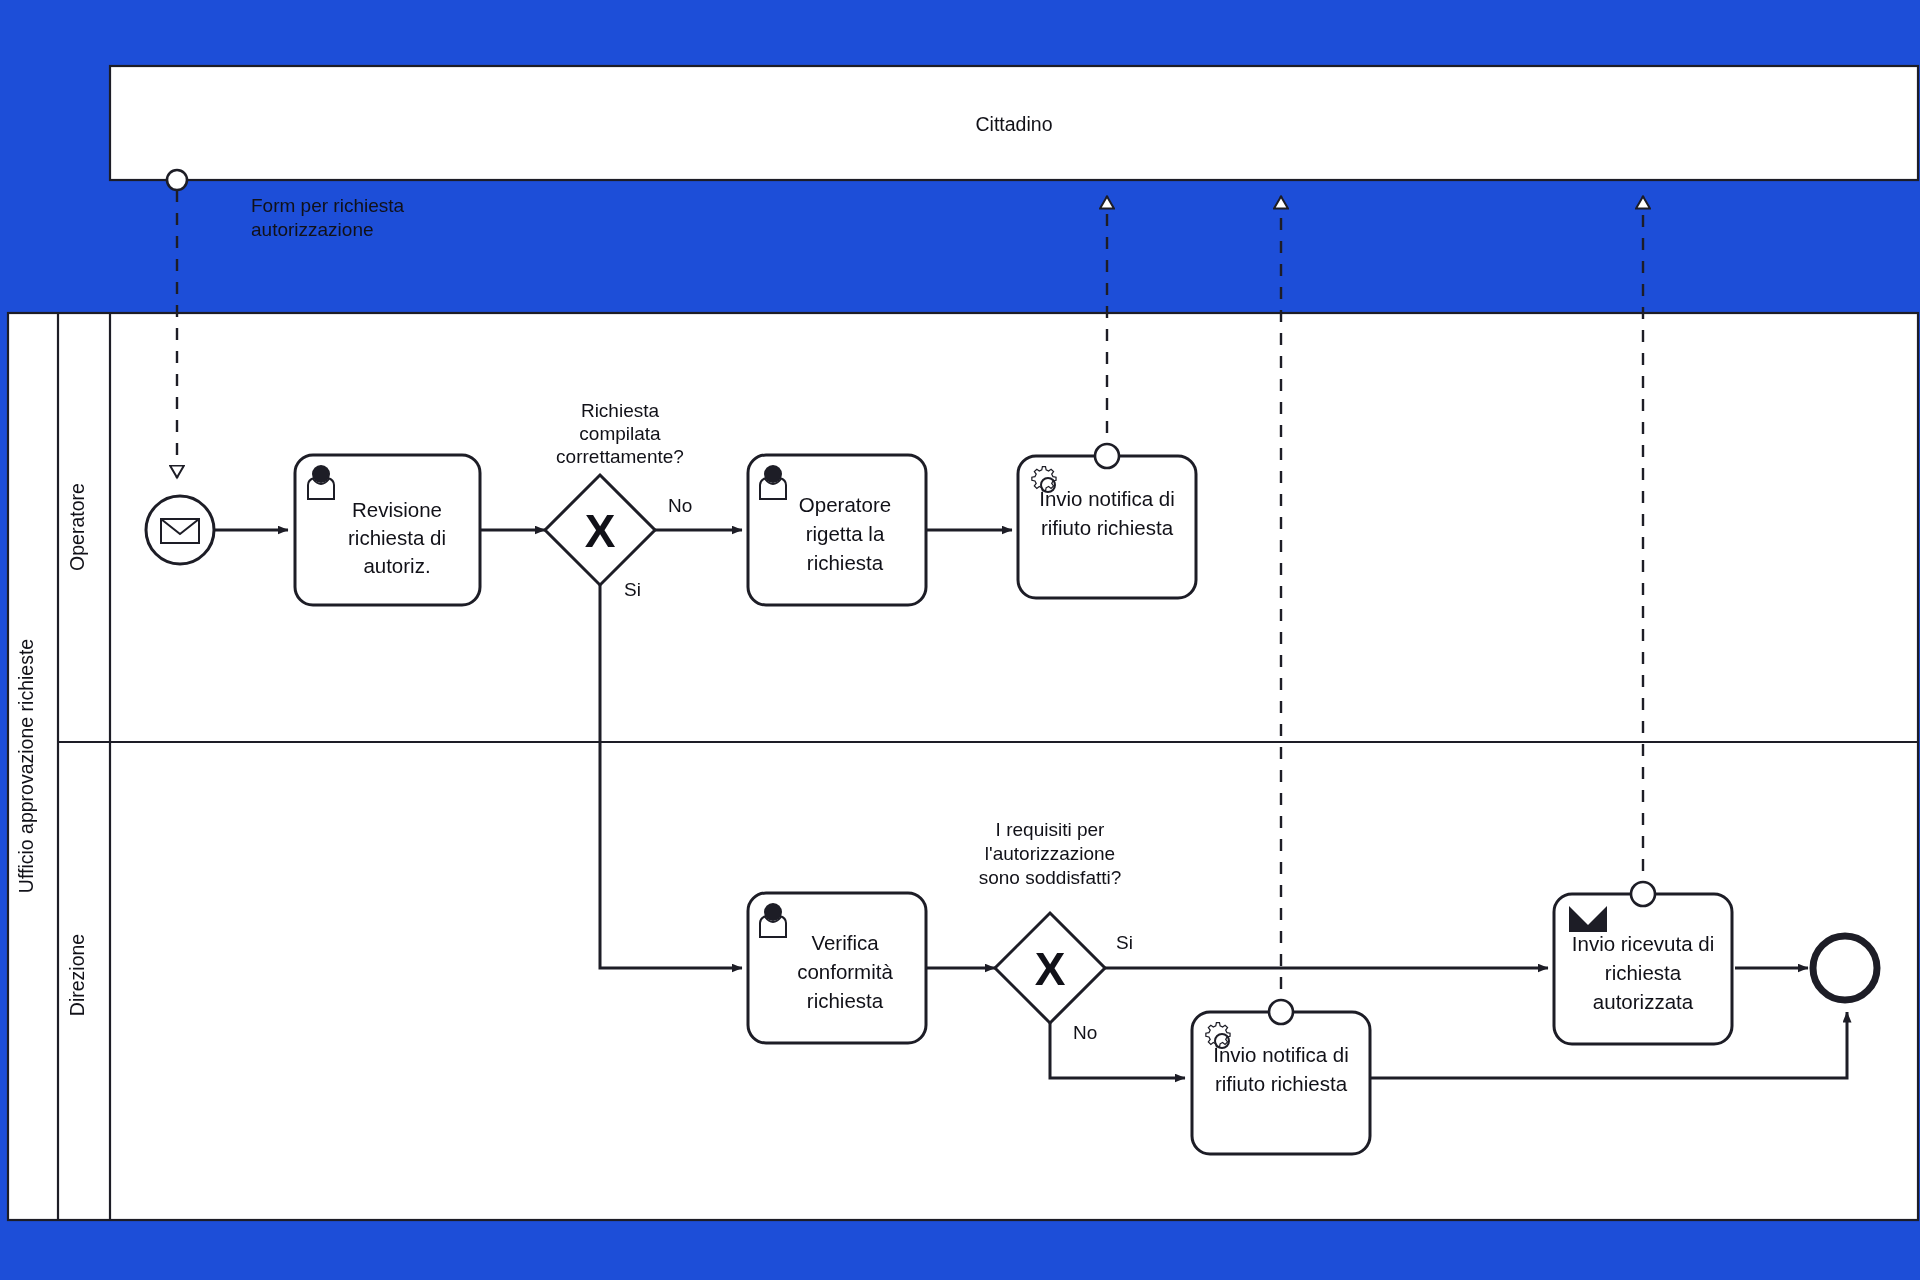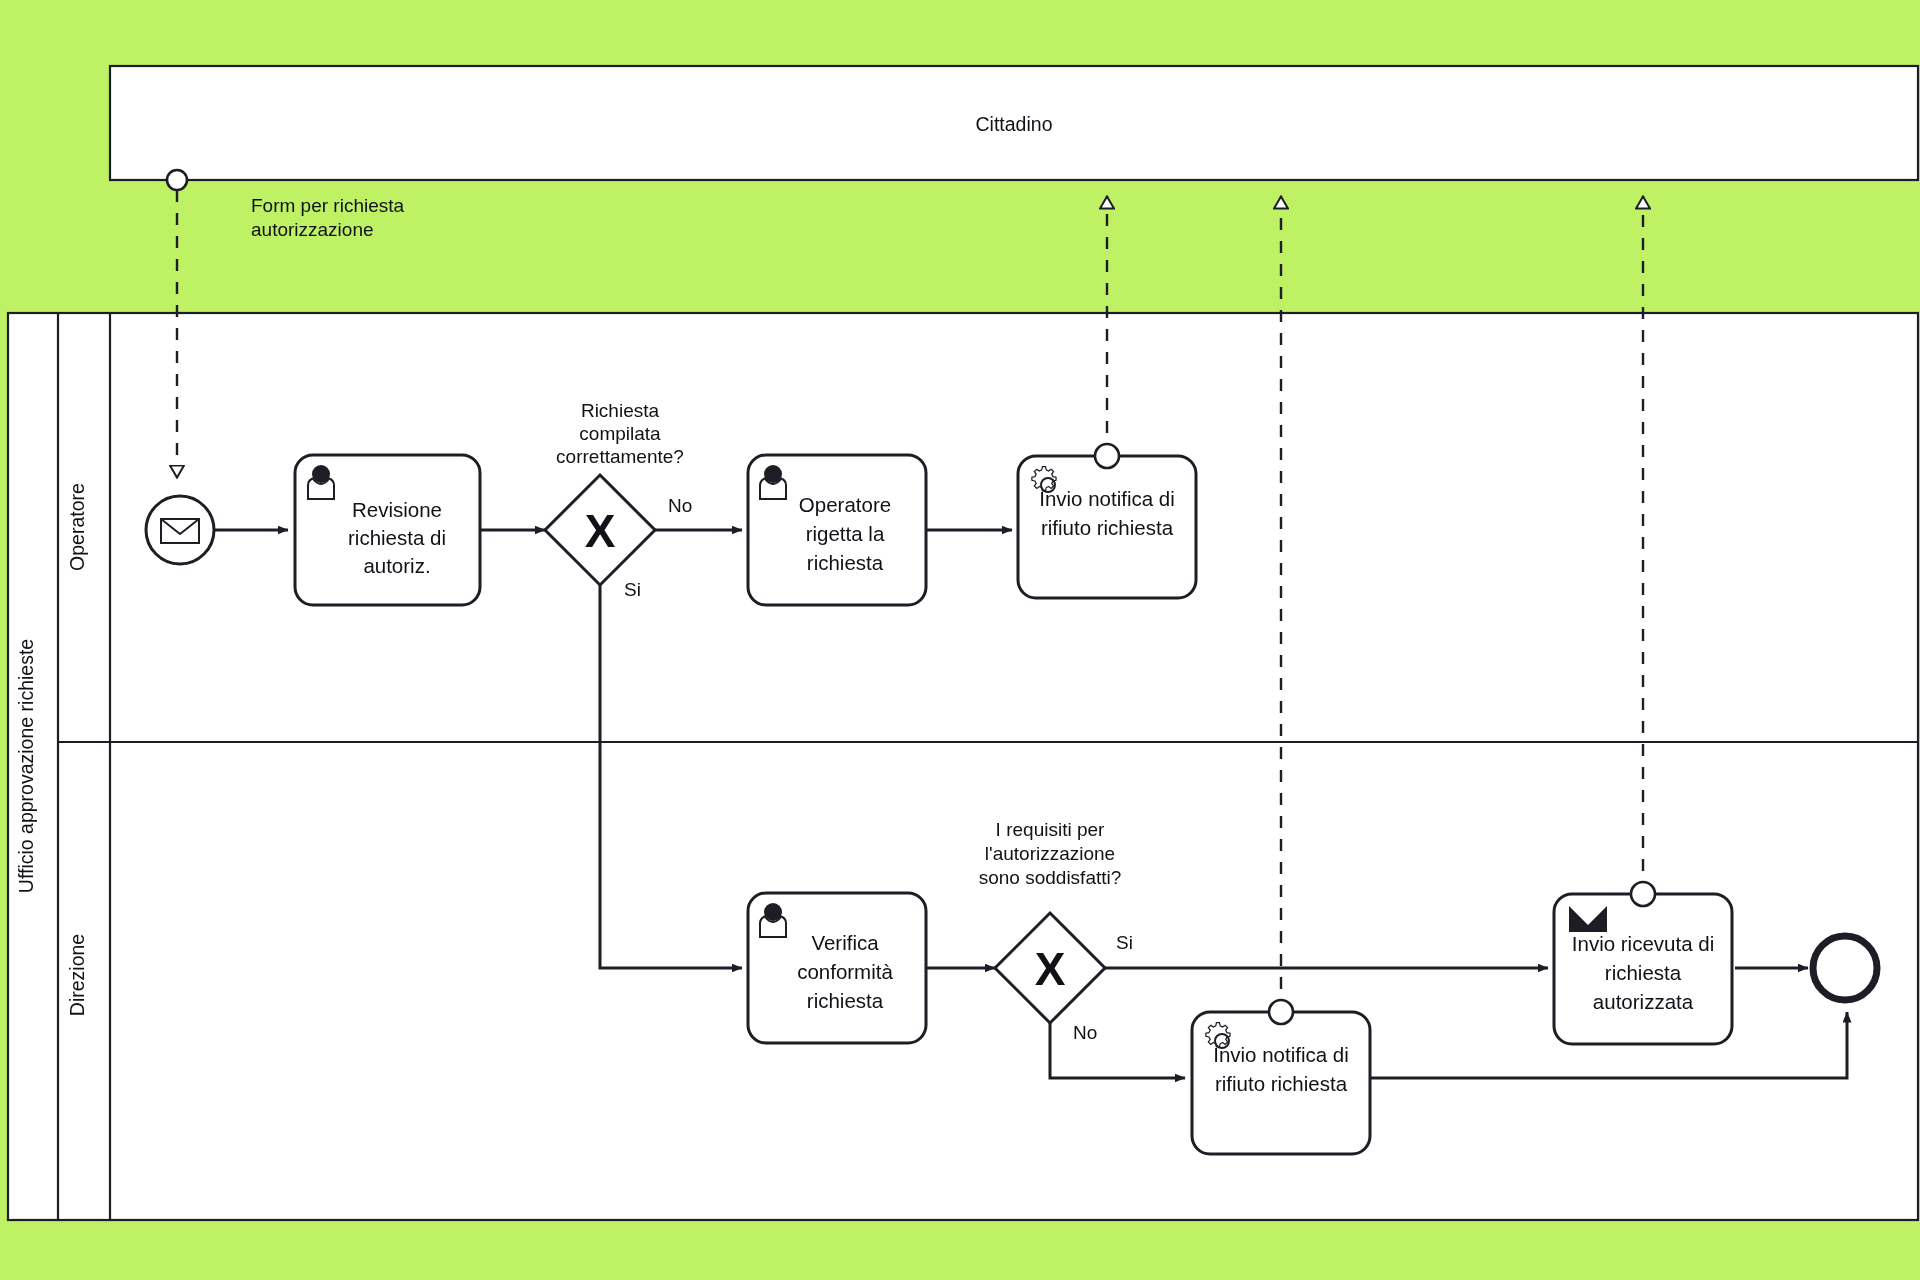--- a/index.html
+++ b/index.html
@@ -10,21 +10,21 @@
   body {
     width: 1920px;
     height: 1280px;
     font-family: "Liberation Sans", sans-serif;
     overflow: hidden;
   }
   #diagram-root {
     position: relative;
     width: 1920px;
     height: 1280px;
-    background: #bef264;
+    background: #1d4ed8;
   }
   svg.bpmn {
     display: block;
     width: 1920px;
     height: 1280px;
   }
   .pool-rect, .lane-rect {
     fill: #ffffff;
     stroke: #1d1d26;
     stroke-width: 2.2;

